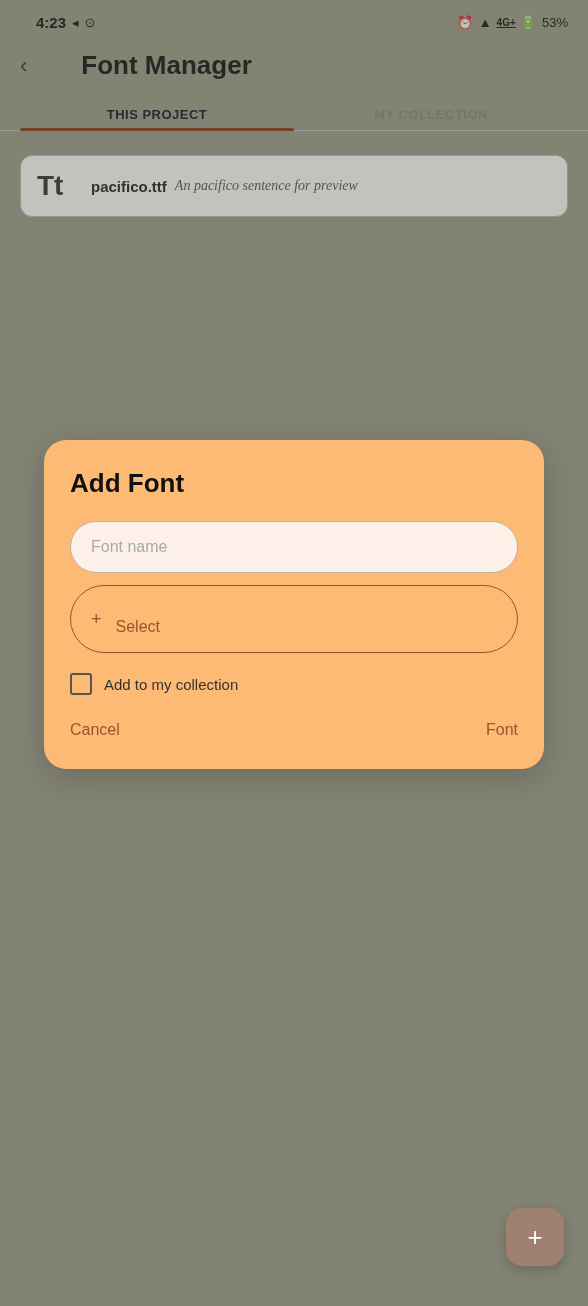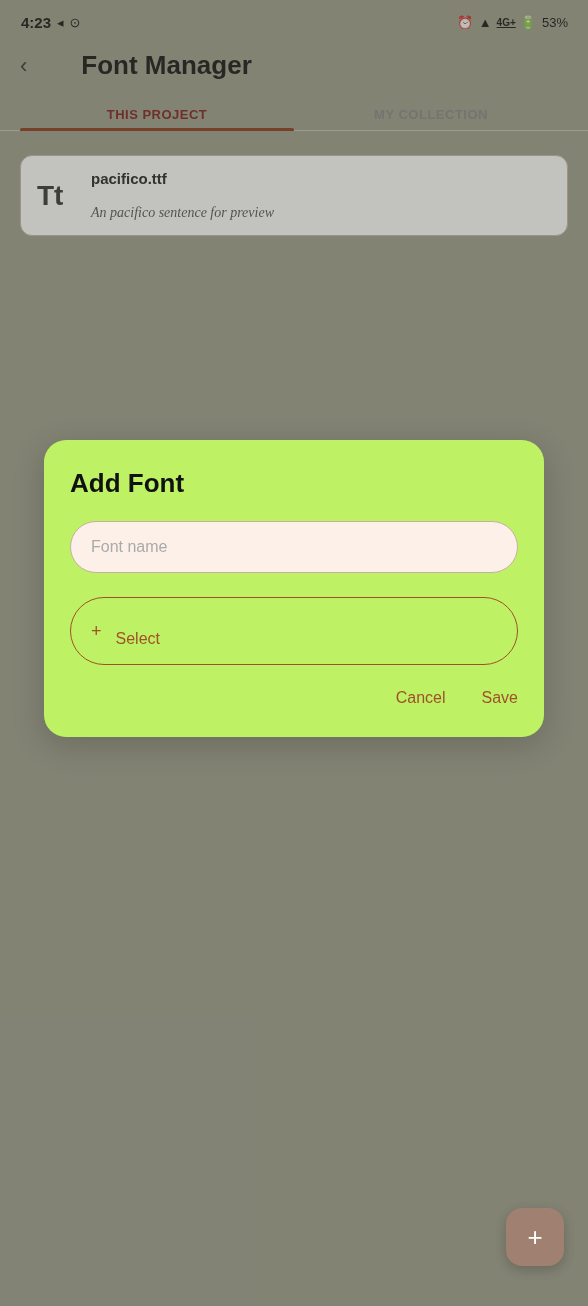--- a/index.html
+++ b/index.html
@@ -12,21 +12,21 @@
       font-family: 'Segoe UI', Arial, sans-serif;
       position: relative;
       overflow-x: hidden;
     }
 
     
     .status-bar {
       display: flex;
       justify-content: space-between;
       align-items: center;
-      padding: 8px 20px 4px 21px;
+      padding: 8px 20px 4px 36px;
       height: 40px;
       background-color: transparent;
     }
 
     .status-left {
       display: flex;
       align-items: center;
       gap: 6px;
     }
 
@@ -89,21 +89,21 @@
       padding: 10px 0 8px 0;
       font-size: 13px;
       font-weight: 600;
       letter-spacing: 0.5px;
       cursor: pointer;
       color: #888;
       position: relative;
     }
 
     .tab.active {
-      color: #7f1d1d;
+      color: #0f172a;
     }
 
     .tab.active::after {
       content: '';
       position: absolute;
       bottom: -1px;
       left: 0;
       right: 0;
       height: 3px;
       background-color: #8B3A1A;
@@ -124,22 +124,22 @@
 
     .font-icon {
       font-size: 28px;
       font-weight: 700;
       color: #333;
       min-width: 40px;
     }
 
     .font-info {
       display: flex;
-      flex-direction: column;
-      gap: 18px;
+      flex-direction: row;
+      gap: 8px;
       justify-content: flex-end;
     }
 
     .font-filename {
       font-size: 15px;
       font-weight: 600;
       color: #222;
     }
 
     .font-preview {
@@ -159,21 +159,21 @@
       background: rgba(80, 80, 70, 0.35);
       z-index: 10;
     }
 
     
     .dialog {
       position: absolute;
       top: 440px;
       left: 44px;
       right: 44px;
-      background: #bef264;
+      background: #fdba74;
       border-radius: 22px;
       padding: 28px 26px 26px 26px;
       z-index: 20;
       box-shadow: 0 8px 32px rgba(0,0,0,0.18);
     }
 
     .dialog-title {
       font-size: 26px;
       font-weight: 700;
       color: #111;
@@ -183,21 +183,21 @@
     
     .font-name-input {
       width: 100%;
       background: #fdf0e8;
       border: 1.5px solid #c5b0a0;
       border-radius: 50px;
       padding: 16px 20px;
       font-size: 16px;
       color: #999;
       outline: none;
-      margin-bottom: 24px;
+      margin-bottom: 12px;
     }
 
     .font-name-input::placeholder {
       color: #aaa;
     }
 
     
     .select-btn {
       width: 100%;
       background: transparent;
@@ -244,21 +244,21 @@
     }
 
     .checkbox-label {
       font-size: 15px;
       color: #333;
     }
 
     
     .dialog-actions {
       display: flex;
-      justify-content: flex-end;
+      justify-content: space-between;
       gap: 36px;
     }
 
     .action-btn {
       font-size: 16px;
       font-weight: 500;
       color: #a0502a;
       background: none;
       border: none;
       cursor: pointer;
@@ -334,22 +334,26 @@
 <div class="dialog">
   <div class="dialog-title">Add Font</div>
 
   <input class="font-name-input" type="text" placeholder="Font name" style="">
 
   <button class="select-btn">
     <span class="select-plus">+</span>
     <span class="select-label">Select</span>
   </button>
 
+  <div class="checkbox-row">
+    <div class="checkbox"></div>
+    <span class="checkbox-label">Add to my collection</span>
+  </div>
 
   <div class="dialog-actions">
     <button class="action-btn">Cancel</button>
-    <button class="action-btn">Save</button>
+    <button class="action-btn">Font</button>
   </div>
 </div>
 
 <div class="fab">
   <span class="fab-icon">+</span>
 </div>
 
 </body></html>

